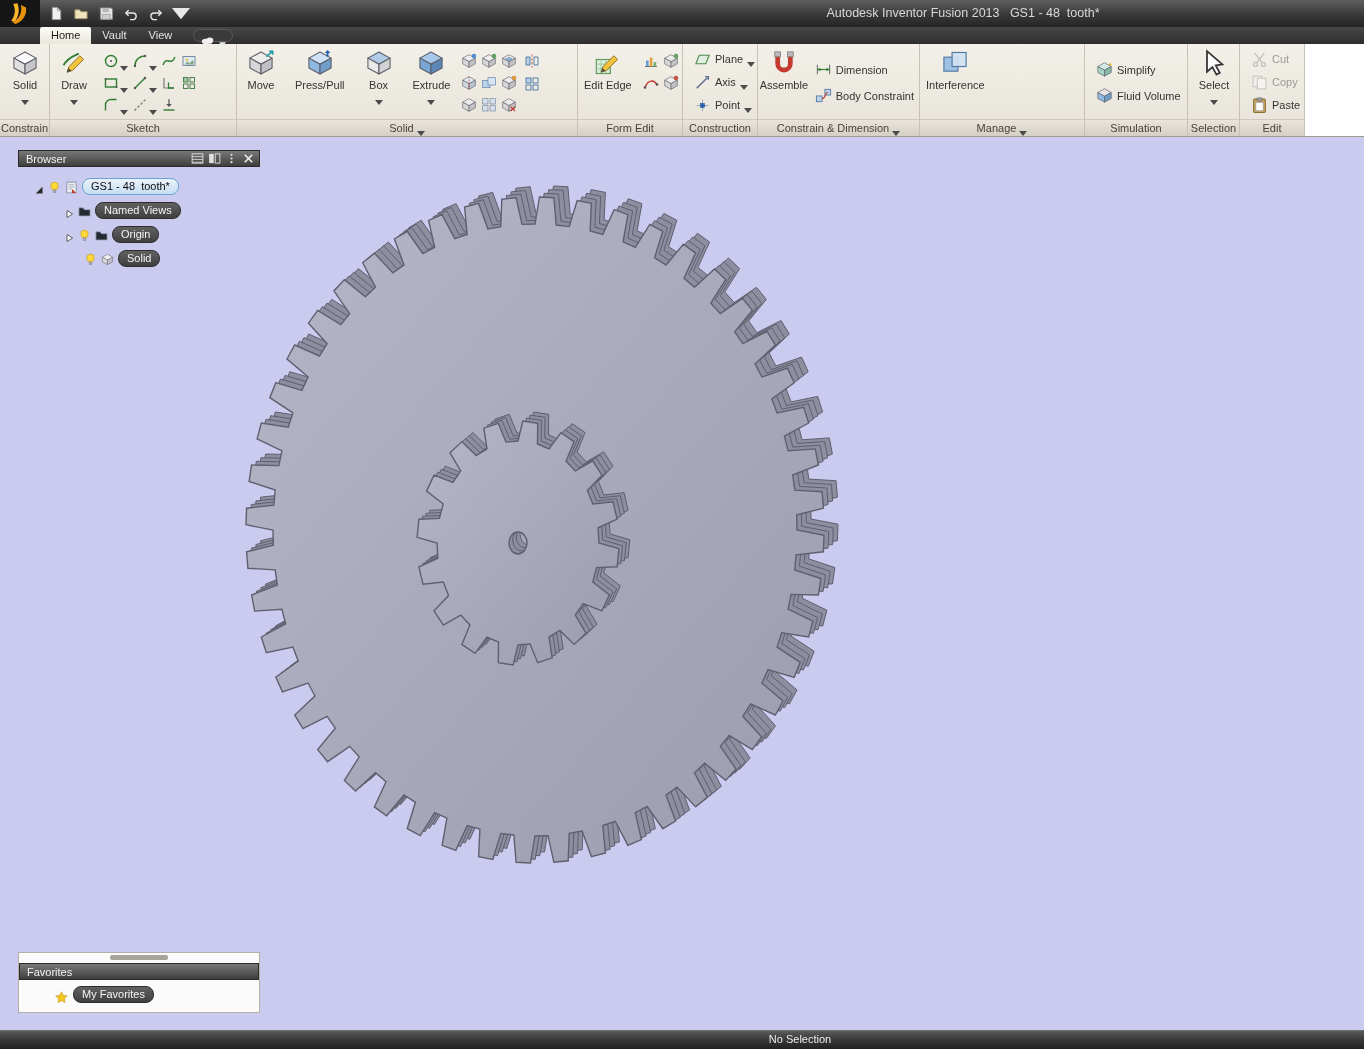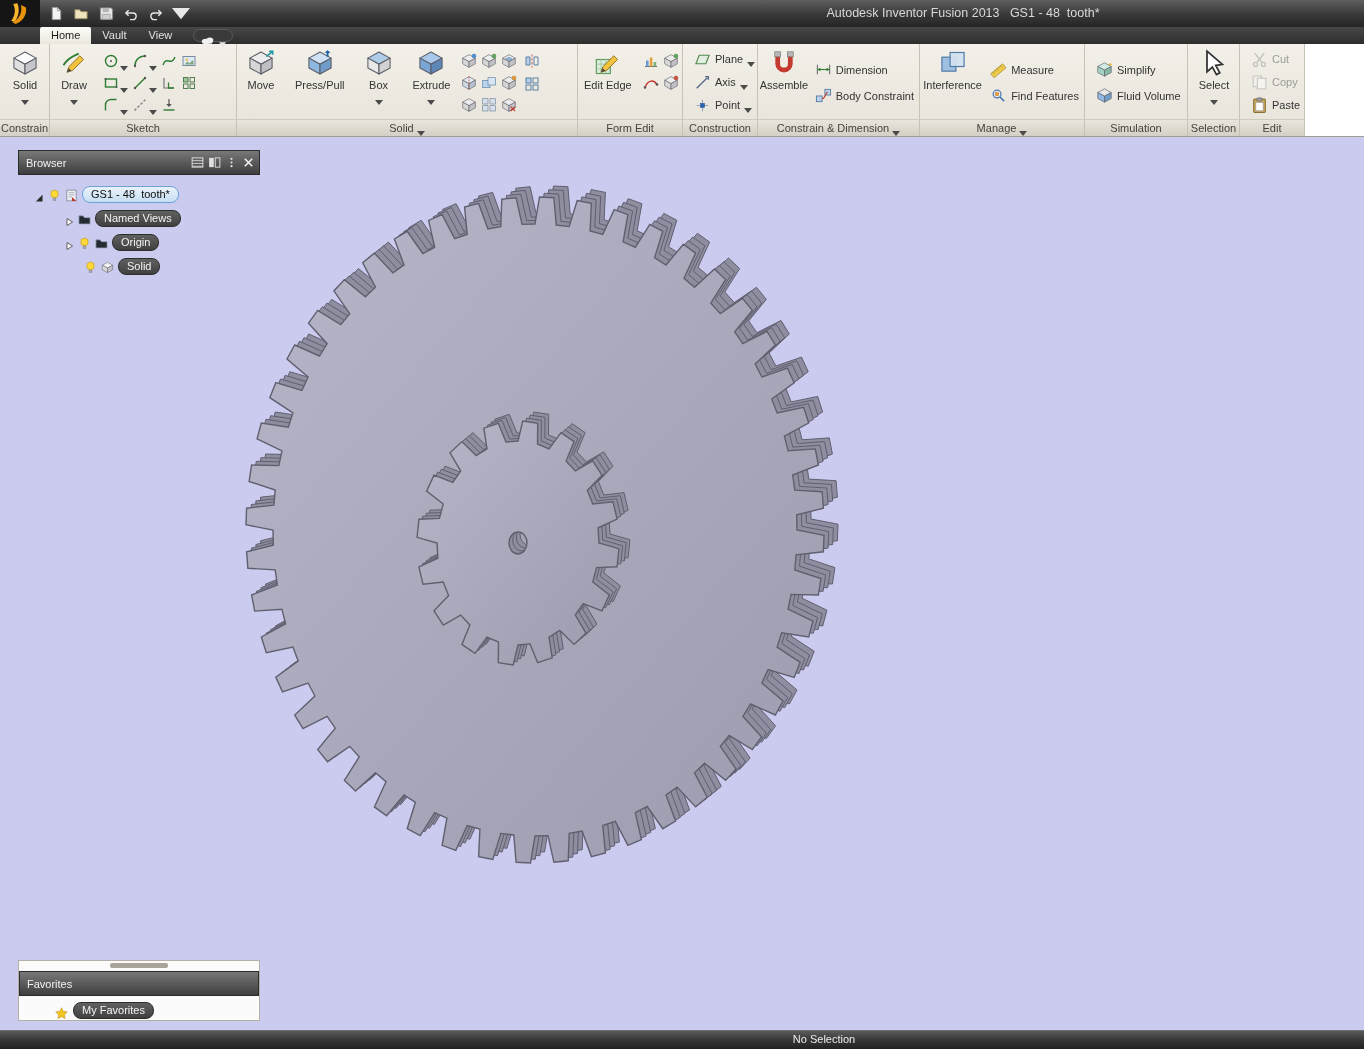--- a/index.html
+++ b/index.html
@@ -59,43 +59,43 @@
   .stack { display:flex; flex-direction:column; justify-content:center; height:75px; gap:4px; margin-left:5px; }
   .stack.top { justify-content:flex-start; padding-top:3px; gap:1px; }
   .disabled { opacity:.45; filter:grayscale(1); cursor:default; }
 
   
   #canvas { position:absolute; left:0; top:137px; width:1364px; height:893px; background:#cbcbef; }
   #gear-svg { display:block; }
 
   
   #browser { position:absolute; left:18px; top:150px; width:242px; z-index:5; }
-  .panel-header { height:25px; background:linear-gradient(#787878,#3e3e3e); border:1px solid #2b2b2b;
+  .panel-header { height:17px; background:linear-gradient(#787878,#3e3e3e); border:1px solid #2b2b2b;
     display:flex; align-items:center; padding:0 3px 0 7px; color:#f2f2f2; font-size:11px; }
   .ph-title { flex:1; }
   .hdr-btn { width:15px; height:13px; background:none; border:none; padding:0; margin-left:2px; cursor:pointer; }
   .hdr-btn span { display:block; width:100%; height:100%; }
   .tree { padding-top:7px; }
   .tree-row { display:flex; align-items:center; height:24px; gap:4px; }
   .t-ic { display:block; flex:none; cursor:pointer; }
   .sz10 { width:10px; height:10px; }
   .sz13 { width:13px; height:13px; }
   .pill { background:linear-gradient(#616161,#404040); border:1px solid #2d2d2d; border-radius:8px;
     color:#f4f4f4; font-size:11px; padding:1px 8px 2px; white-space:pre; cursor:pointer; }
   .pill.selected { background:linear-gradient(#eaf3fb,#c6def2); border-color:#6ba3d6; color:#0e0e0e; }
 
   #fav { position:absolute; left:18px; top:952px; width:242px; height:61px; background:#fbfbfb;
-    border:1px solid #b4b0a6; z-index:5;margin-top:8px; }
+    border:1px solid #b4b0a6; z-index:5; }
   .splitter { width:58px; height:5px; border-radius:2px; background:#a8a49a; margin:2px auto 3px; cursor:row-resize; }
   .fav-row { display:flex; align-items:flex-end; gap:5px; margin:6px 0 0 36px; }
 
   
   #statusbar { position:absolute; left:0; top:1030px; width:1364px; height:19px;
     background:linear-gradient(#5a5a5a,#343434 55%,#222); border-top:1px solid #6e6e6e; z-index:10; }
-  #statusbar span { position:absolute; left:824px; top:2px; transform:translateX(-50%);
+  #statusbar span { position:absolute; left:800px; top:2px; transform:translateX(-50%);
     font-size:11px; color:#ececec; }
 </style>
 </head>
 <body>
 
 <div id="titlebar">
   <button class="app-logo">
     <span><svg xmlns="http://www.w3.org/2000/svg" viewBox="0 0 40 27" width="100%" height="100%">
           <rect width="40" height="27" fill="#151515"></rect>
           <path d="M12 22c7-2.5 10.5-9 9-17l5 2.5c1.2 7.5-3.5 14-10.5 16.5z" fill="#e8920c"></path>
@@ -629,41 +629,20 @@
 
   <div class="grp" style="width:165px">
     <div class="grp-body">
       <button class="big-btn">
         <span class="bicon"><svg xmlns="http://www.w3.org/2000/svg" viewBox="0 0 24 24" width="100%" height="100%">
               <rect x="2.5" y="7" width="12" height="12" fill="#9fc0e0" stroke="#4f79a4"></rect>
               <rect x="9.5" y="3" width="12" height="12" fill="#d3e2f1" stroke="#4f79a4" fill-opacity="0.92"></rect>
             </svg></span>
         <span class="blabel">Interference</span>
       </button>
-      <div class="stack">
-          <button class="row-btn">
-    <span class="ricon"><svg xmlns="http://www.w3.org/2000/svg" viewBox="0 0 24 24" width="100%" height="100%">
-                <g transform="rotate(-40 12 14)">
-                  <rect x="1" y="10" width="22" height="7.5" fill="#ecc94b" stroke="#96801e" stroke-width="0.8"></rect>
-                  <path d="M5 10v3.2M8.5 10v2.4M12 10v3.2M15.5 10v2.4M19 10v3.2" stroke="#96801e" stroke-width="0.8"></path>
-                </g>
-              </svg></span>
-    <span class="rlabel">Measure</span>
-
-  </button>
-          <button class="row-btn">
-    <span class="ricon"><svg xmlns="http://www.w3.org/2000/svg" viewBox="0 0 24 24" width="100%" height="100%">
-                <circle cx="10" cy="10" r="5.5" fill="none" stroke="#4a7ab5" stroke-width="1.8"></circle>
-                <path d="M14 14l6 6" stroke="#4a7ab5" stroke-width="2.2"></path>
-                <rect x="7.8" y="7.8" width="4.4" height="4.4" fill="#e6983a" stroke="#b06f1e" stroke-width="0.5"></rect>
-              </svg></span>
-    <span class="rlabel">Find Features</span>
-
-  </button>
-        </div>
     </div>
     <div class="grp-label">
       <span>Manage</span>
       <span class="caret-d"><svg xmlns="http://www.w3.org/2000/svg" viewBox="0 0 8 5" width="100%" height="100%">
             <path d="M0 0h8L4 5z" fill="#4b4b4b"></path>
           </svg></span>
     </div>
   </div>
 
   <div class="grp" style="width:103px">

